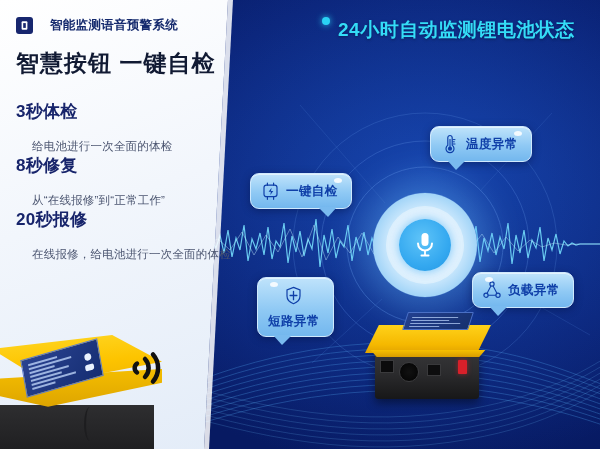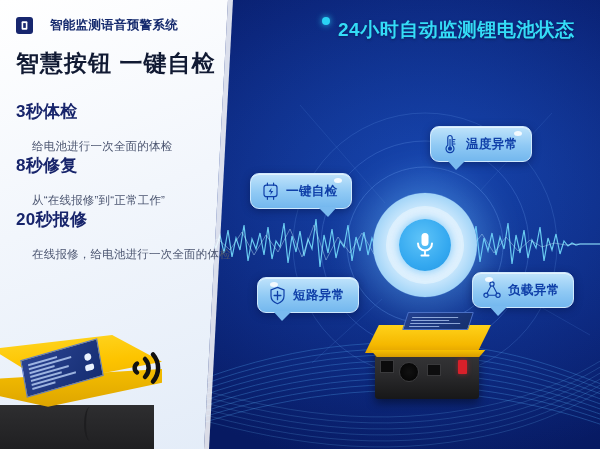--- a/index.html
+++ b/index.html
@@ -65,21 +65,21 @@
   
   .b-temp::after{left:16px;bottom:-9px;border-left:9px solid transparent;border-right:10px solid transparent;border-top:10px solid #79baef;}
   .b-charger::after{right:14px;bottom:-9px;border-left:10px solid transparent;border-right:9px solid transparent;border-top:10px solid #79baef;}
   .b-short::after{left:15px;bottom:-9px;border-left:9px solid transparent;border-right:10px solid transparent;border-top:10px solid #79baef;}
   .b-load::after{left:16px;bottom:-9px;border-left:9px solid transparent;border-right:10px solid transparent;border-top:10px solid #79baef;}
 
   .b-temp{left:430px;top:126px;}
   .b-temp .spark{right:9px;}
   .b-charger{left:250px;top:173px;}
   .b-charger .spark{right:9px;}
-  .b-short{left:257px;top:277px;}
+  .b-short{left:257px;top:277px;flex-direction:column;}
   .b-short .spark{left:12px;}
   .b-load{left:472px;top:272px;}
   .b-load .spark{left:12px;}
 
   
   .device{position:absolute;left:361px;top:300px;width:136px;height:100px;}
   .device .dev-body{position:absolute;left:14px;top:45px;width:104px;height:54px;
     background:linear-gradient(180deg,#3a3a3c 0%,#2a2a2c 55%,#171718 100%);
     border-radius:2px 2px 3px 3px;box-shadow:0 4px 10px rgba(0,0,0,.45);}
   .device .dev-top{position:absolute;left:4px;top:25px;width:126px;height:28px;

